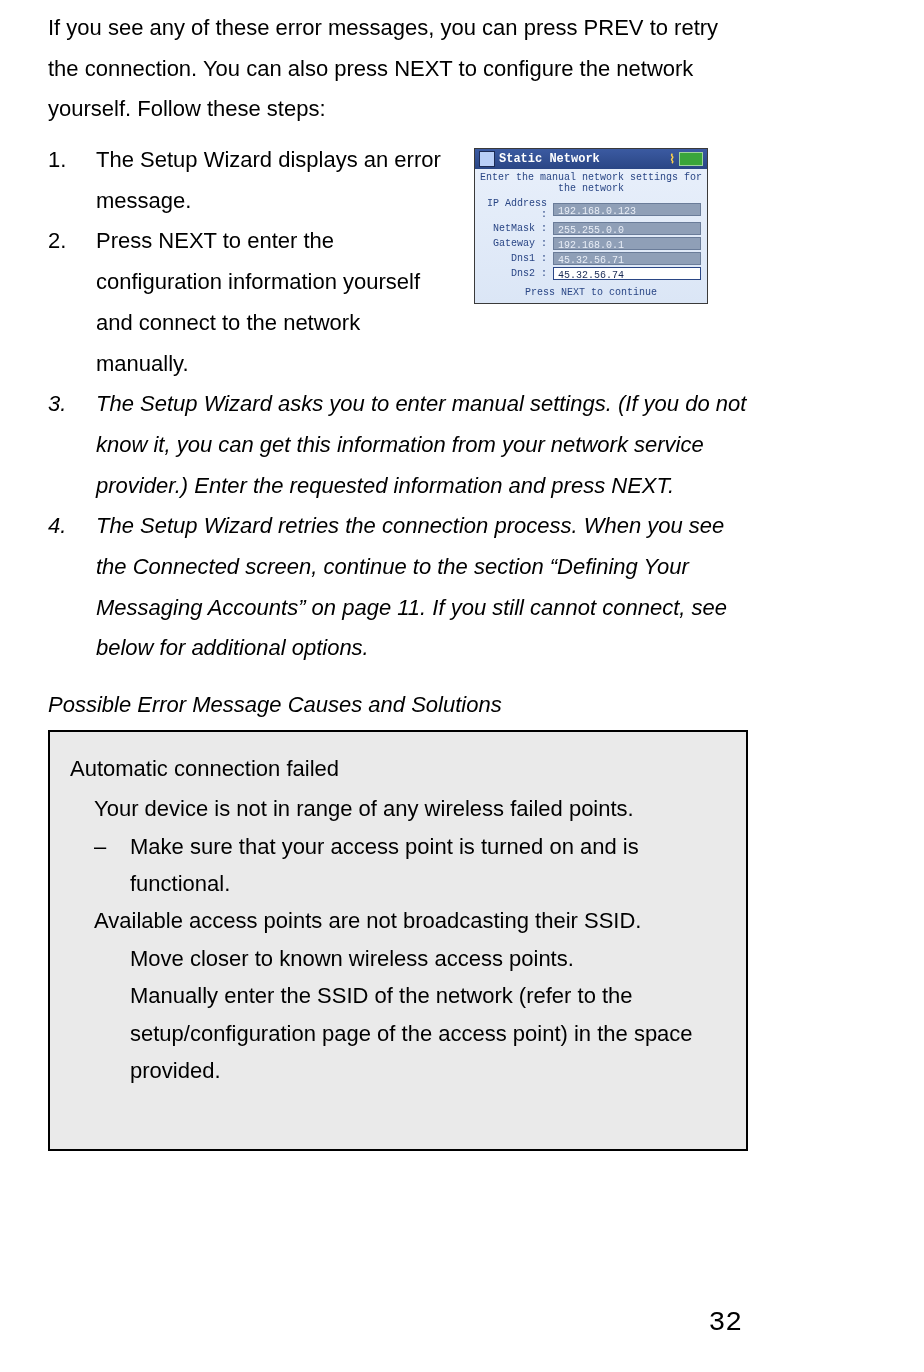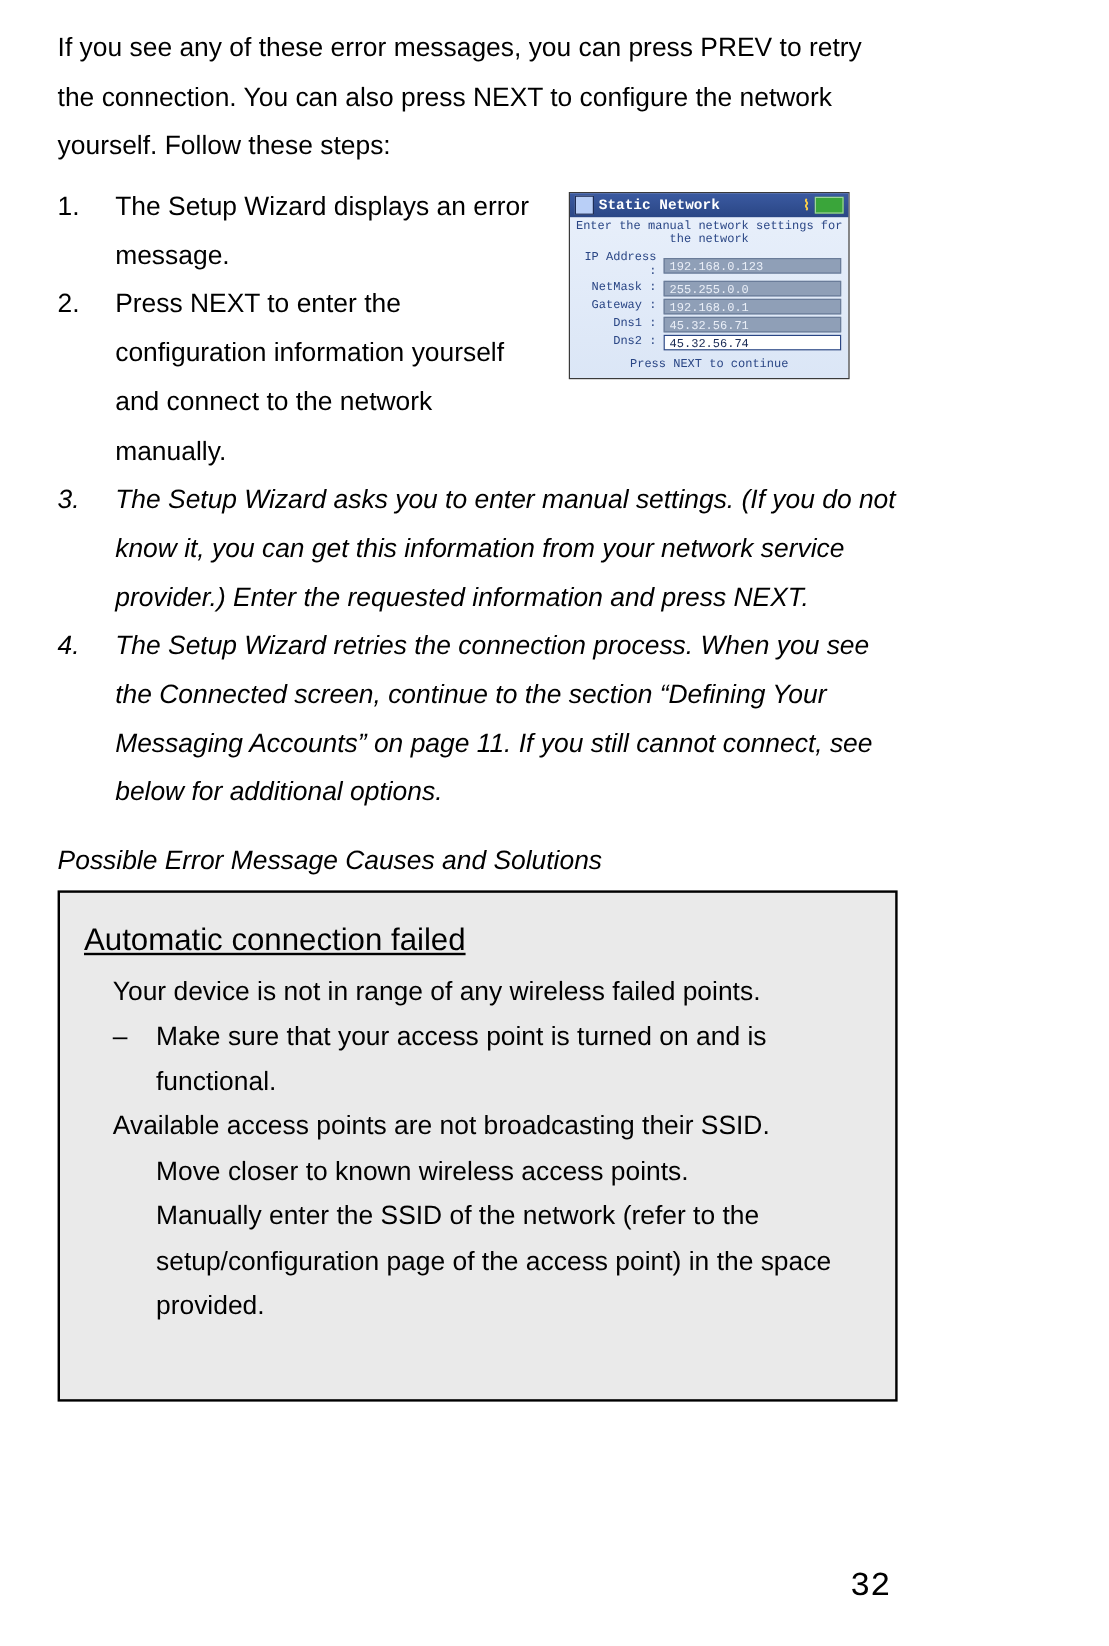--- a/index.html
+++ b/index.html
@@ -4,21 +4,21 @@
 <style>
   html, body {
     margin: 0;
     padding: 0;
     background: #fff;
   }
   .page {
     box-sizing: border-box;
     width: 796px;
     min-height: 1372px;
-    padding: 20px 48px 40px 48px;
+    padding: 8px 48px 40px 48px;
     font-family: Verdana, Geneva, sans-serif;
     color: #000;
     position: relative;
   }
   .intro {
     font-size: 22px;
     line-height: 1.85;
     margin-bottom: 10px;
   }
   .row-with-image {
@@ -57,22 +57,21 @@
     margin-bottom: 8px;
   }
   .error-box {
     border: 2px solid #000;
     background: #eaeaea;
     padding: 24px 20px 60px 20px;
     font-family: Arial, Helvetica, sans-serif;
     color: #000;
   }
   .error-title {
-    font-size: 26px;
-    text-decoration: underline;
+    font-size: 22px;
     margin-bottom: 8px;
   }
   .err-line {
     font-size: 22px;
     line-height: 1.7;
   }
   .indent-1 { padding-left: 24px; }
   .indent-2 { padding-left: 60px; }
   .dash-line {
     position: relative;

